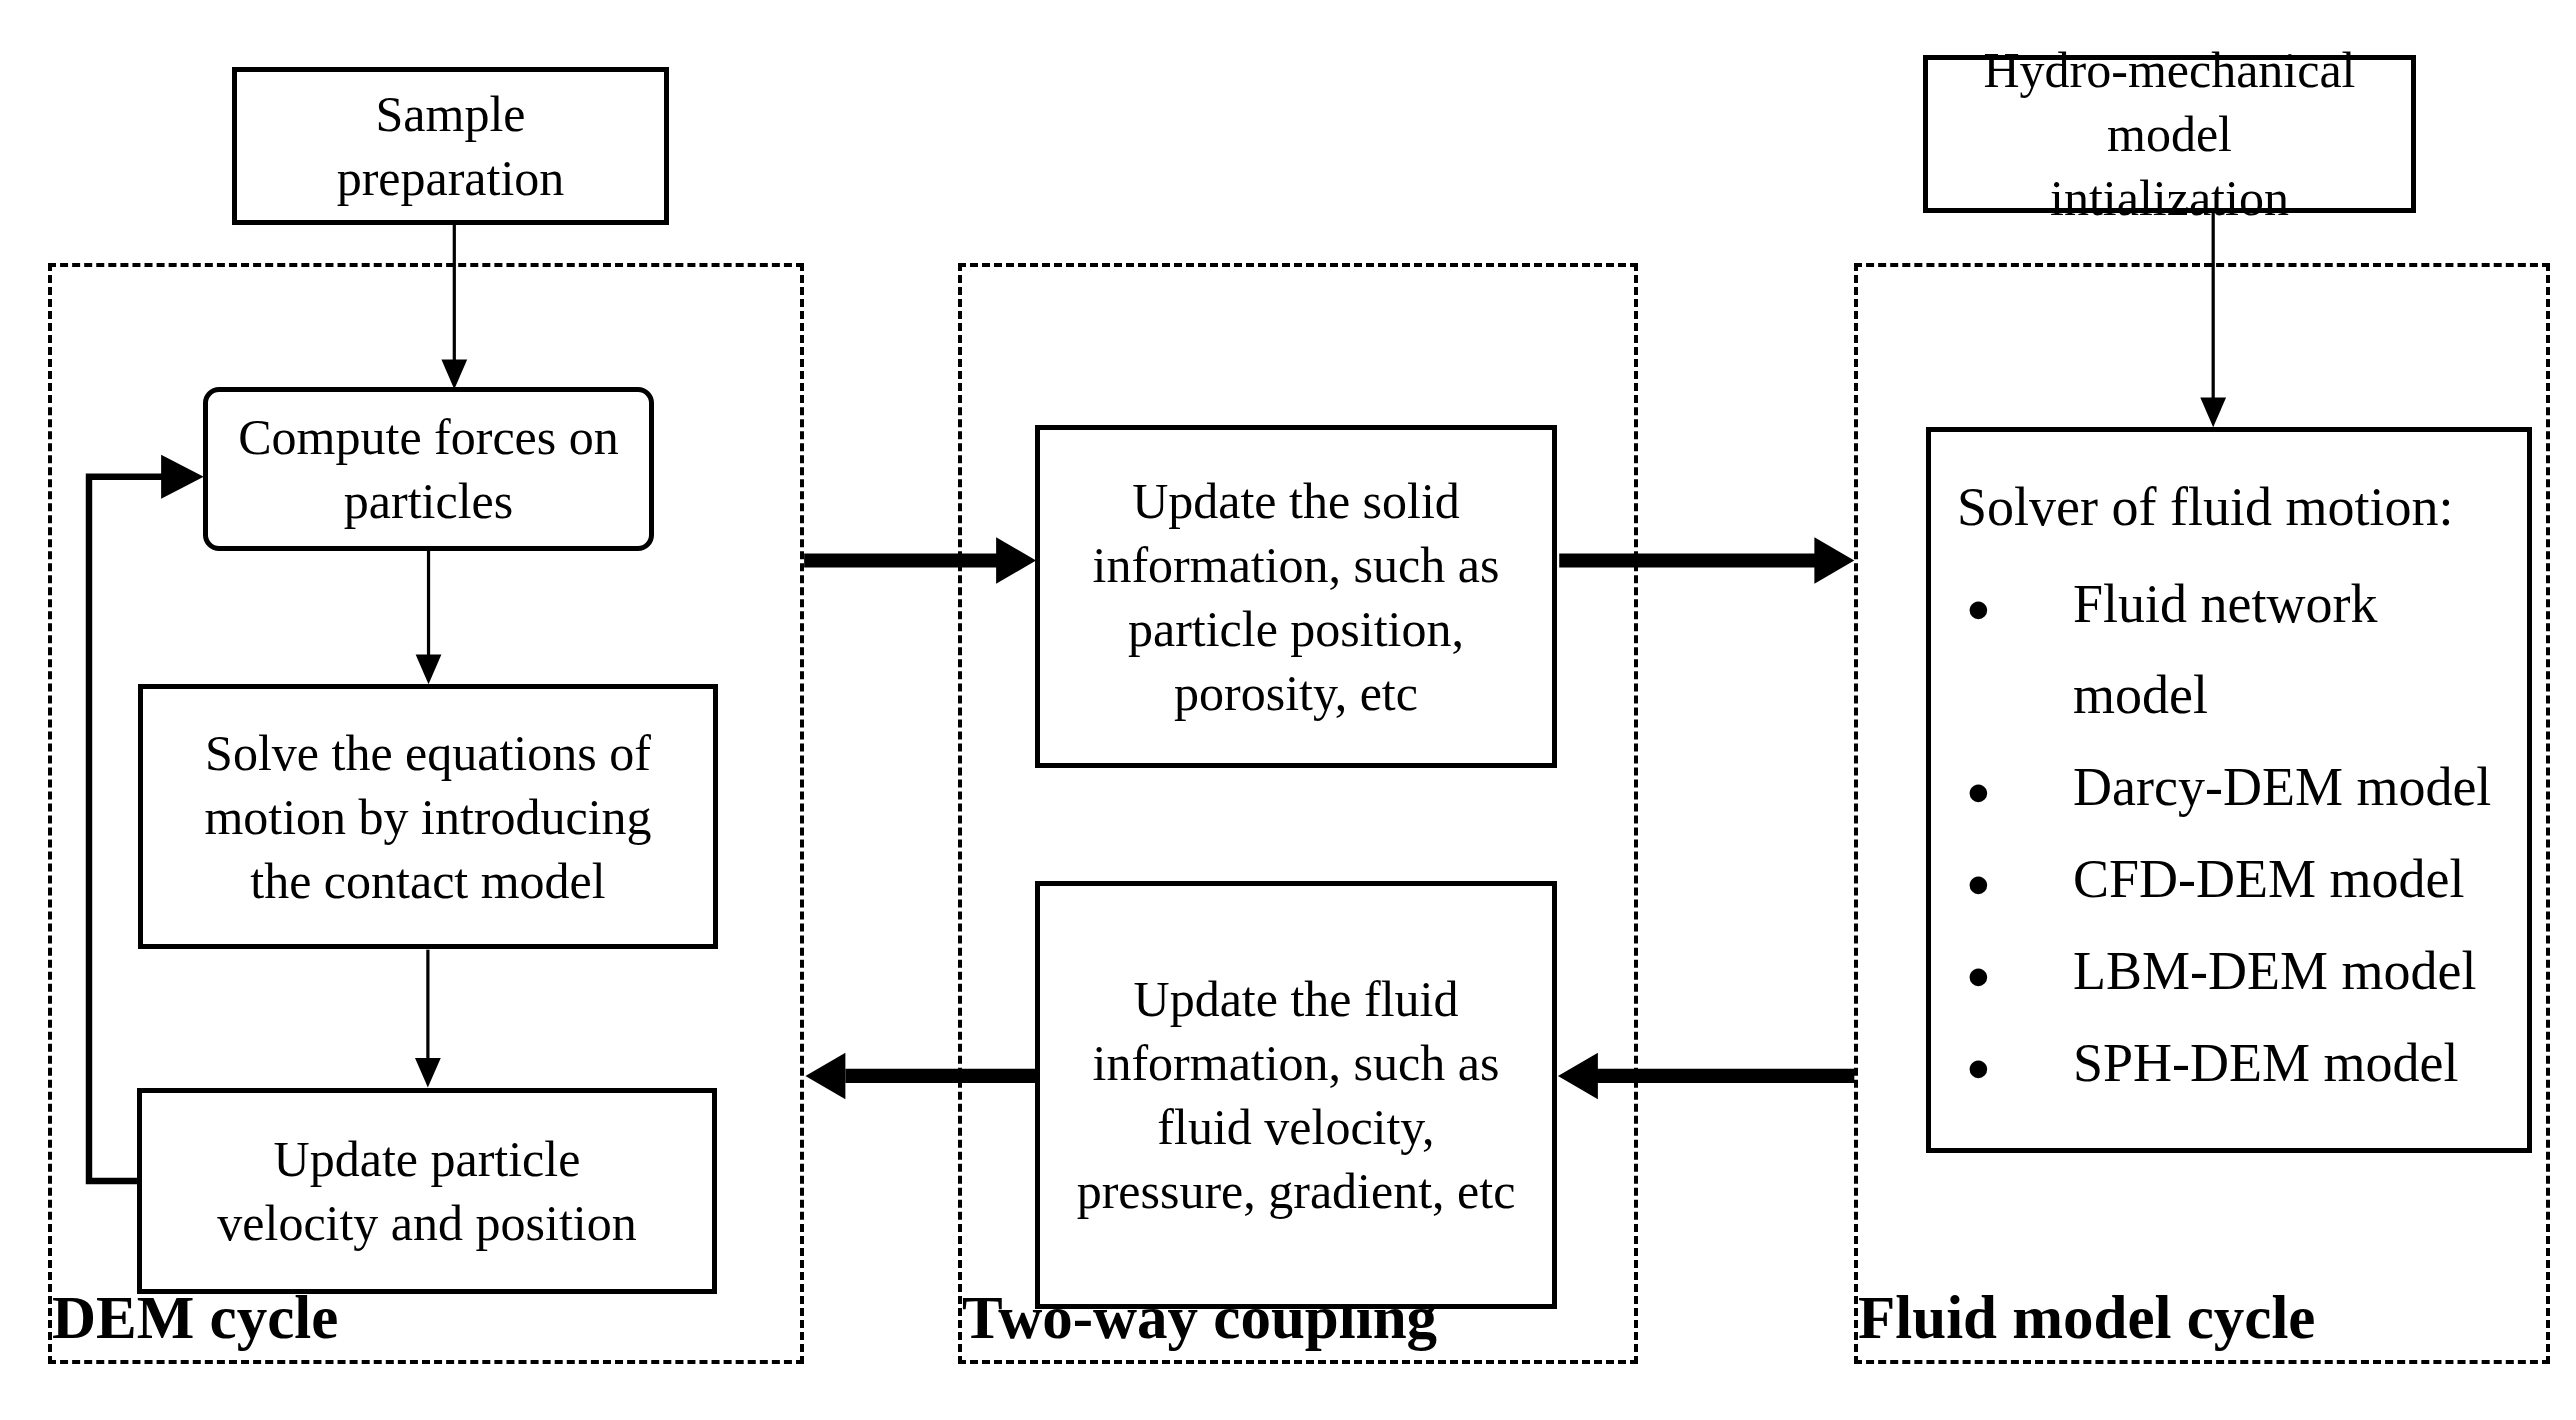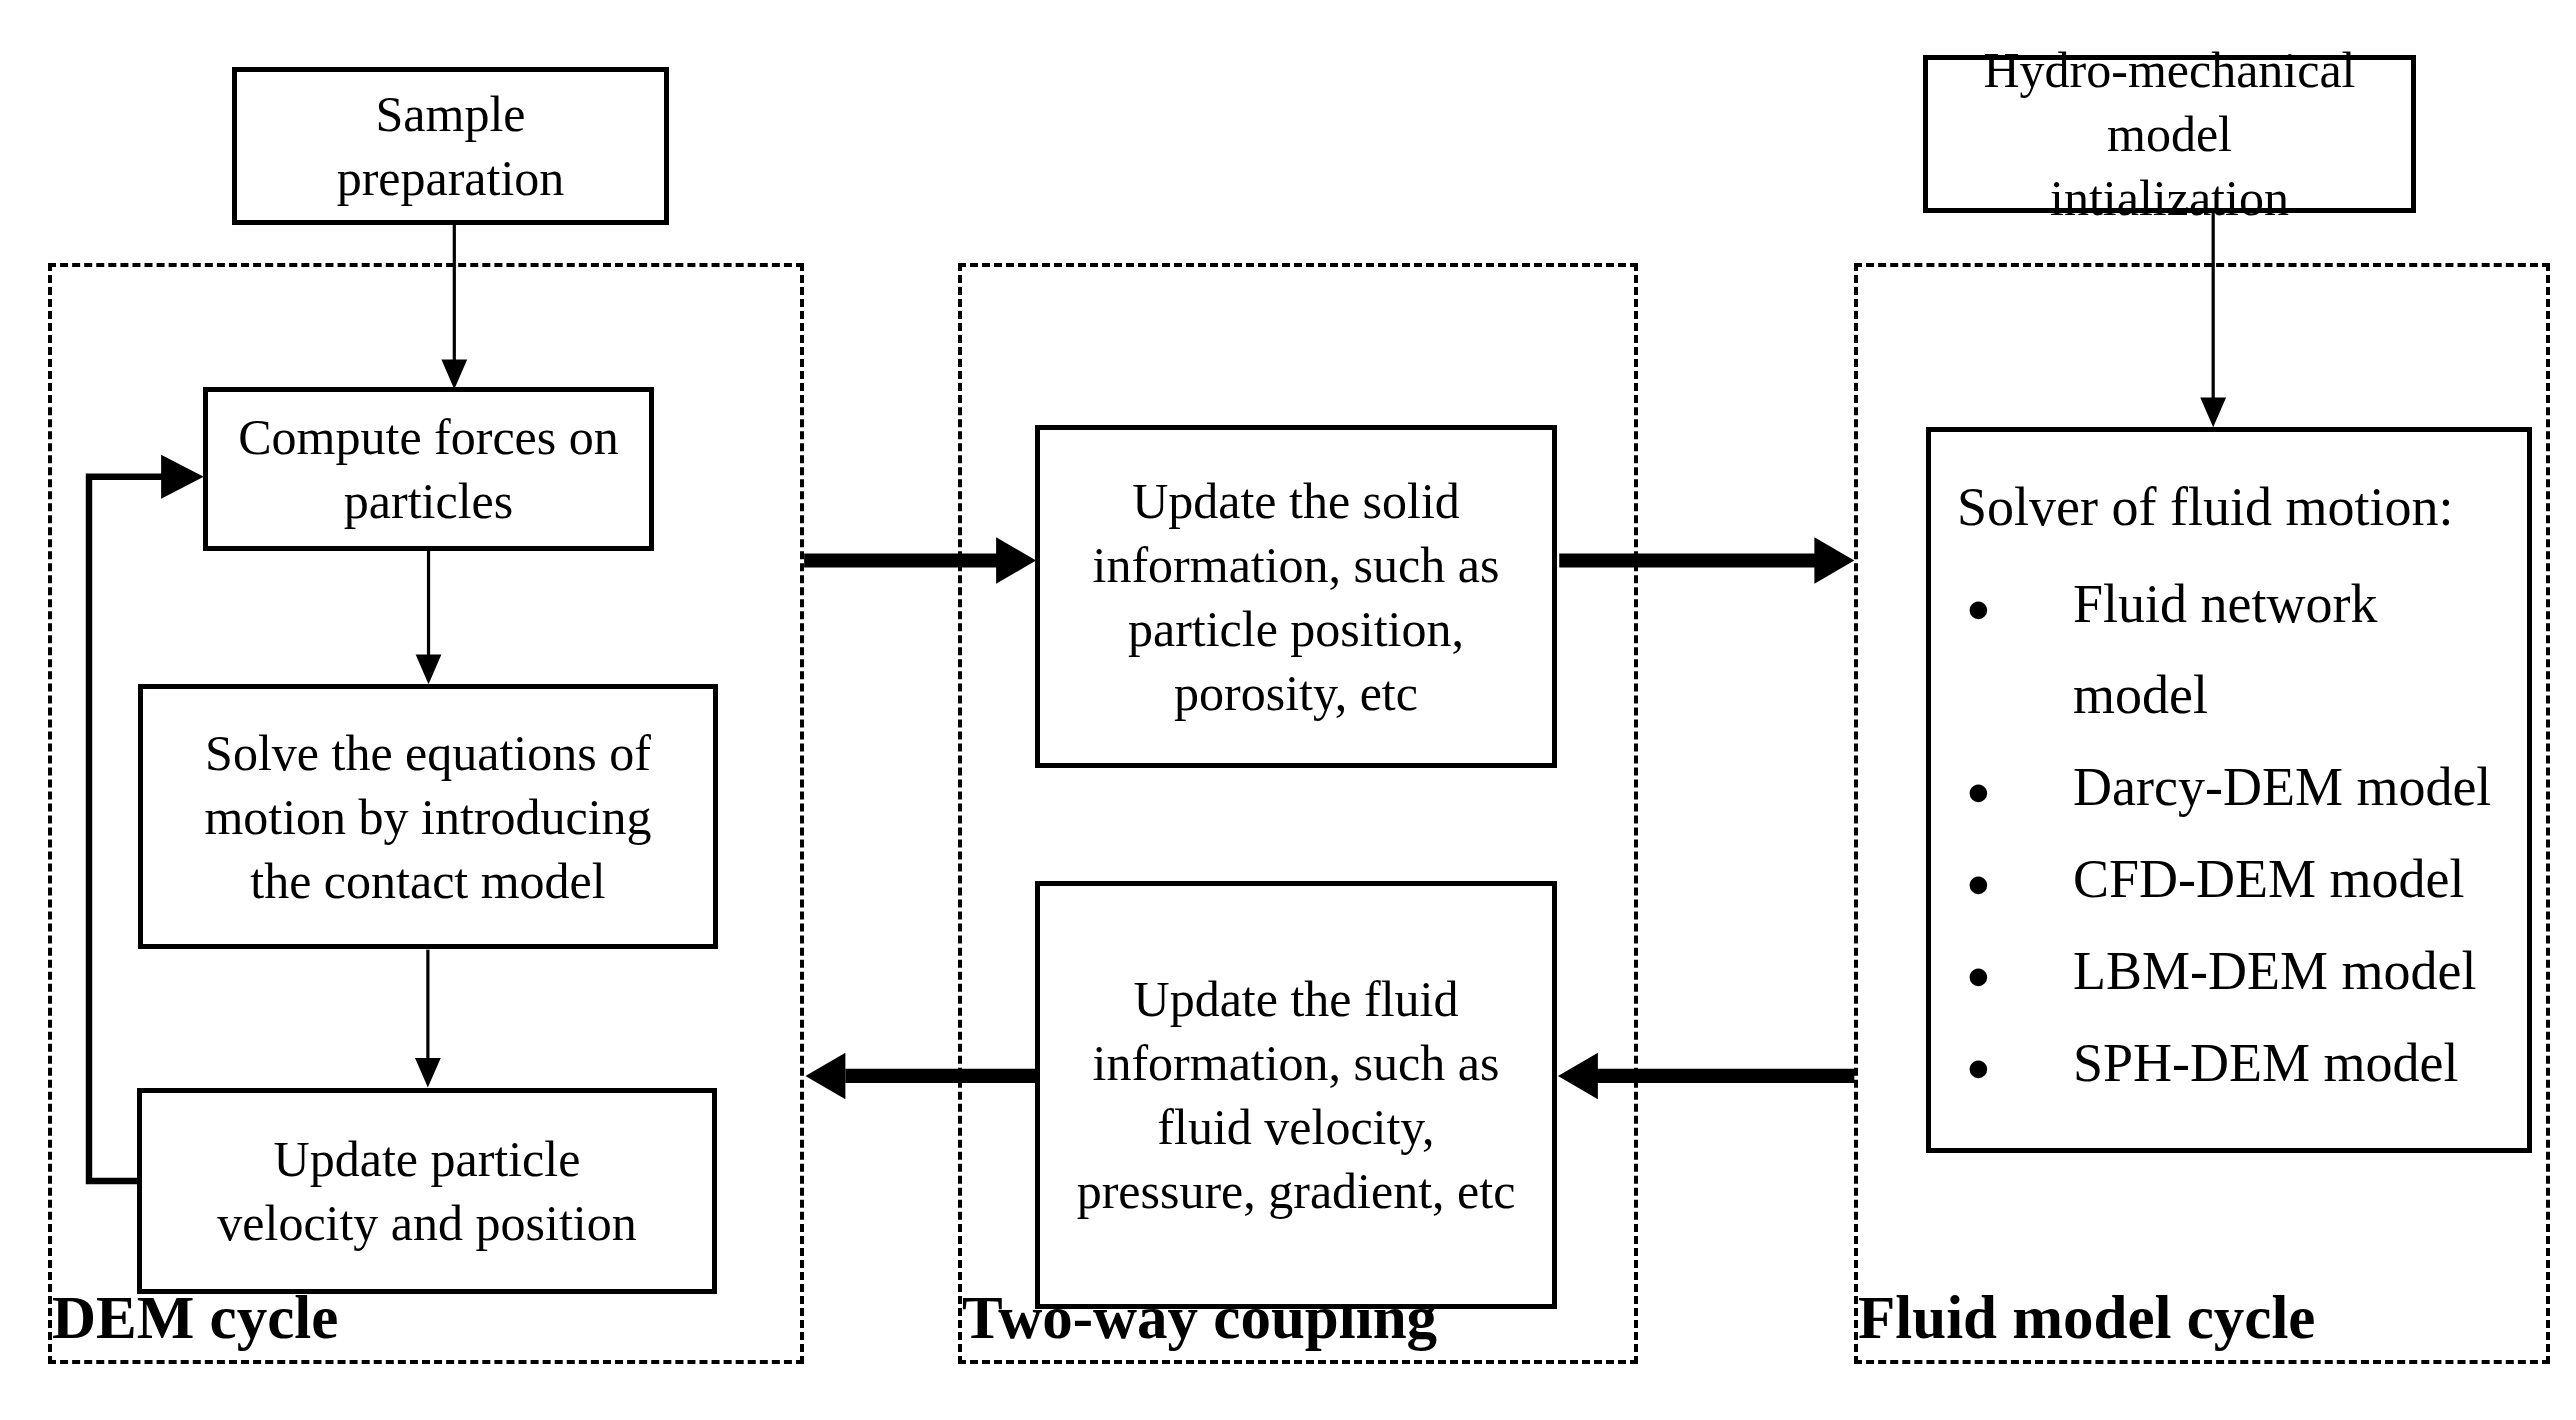--- a/index.html
+++ b/index.html
@@ -132,21 +132,21 @@
     <line x1="1607" y1="1670" x2="1312" y2="1670" stroke="#000" stroke-width="22"></line>
     <polygon points="1250,1670 1312,1634 1312,1706" fill="#000"></polygon>
   </svg>
 
   <div class="node" style="left:232px; top:55px; width:437px; height:158px;margin-top:12px;">Sample
 preparation</div>
 
   <div class="node" style="left:1923px; top:55px; width:493px; height:158px;">Hydro-mechanical model
 intialization</div>
 
-  <div class="node" style="left:203px; top:387px; width:451px; height:164px;">Compute forces on
+  <div class="node" style="left:203px; top:387px; width:451px; height:164px;border-radius:16px;">Compute forces on
 particles</div>
 
   <div class="node" style="left:138px; top:684px; width:580px; height:265px;">Solve the equations of
 motion by introducing
 the contact model</div>
 
   <div class="node" style="left:137px; top:1088px; width:580px; height:206px;">Update particle
 velocity and position</div>
 
   <div class="node" style="left:1035px; top:425px; width:522px; height:343px;">Update the solid

